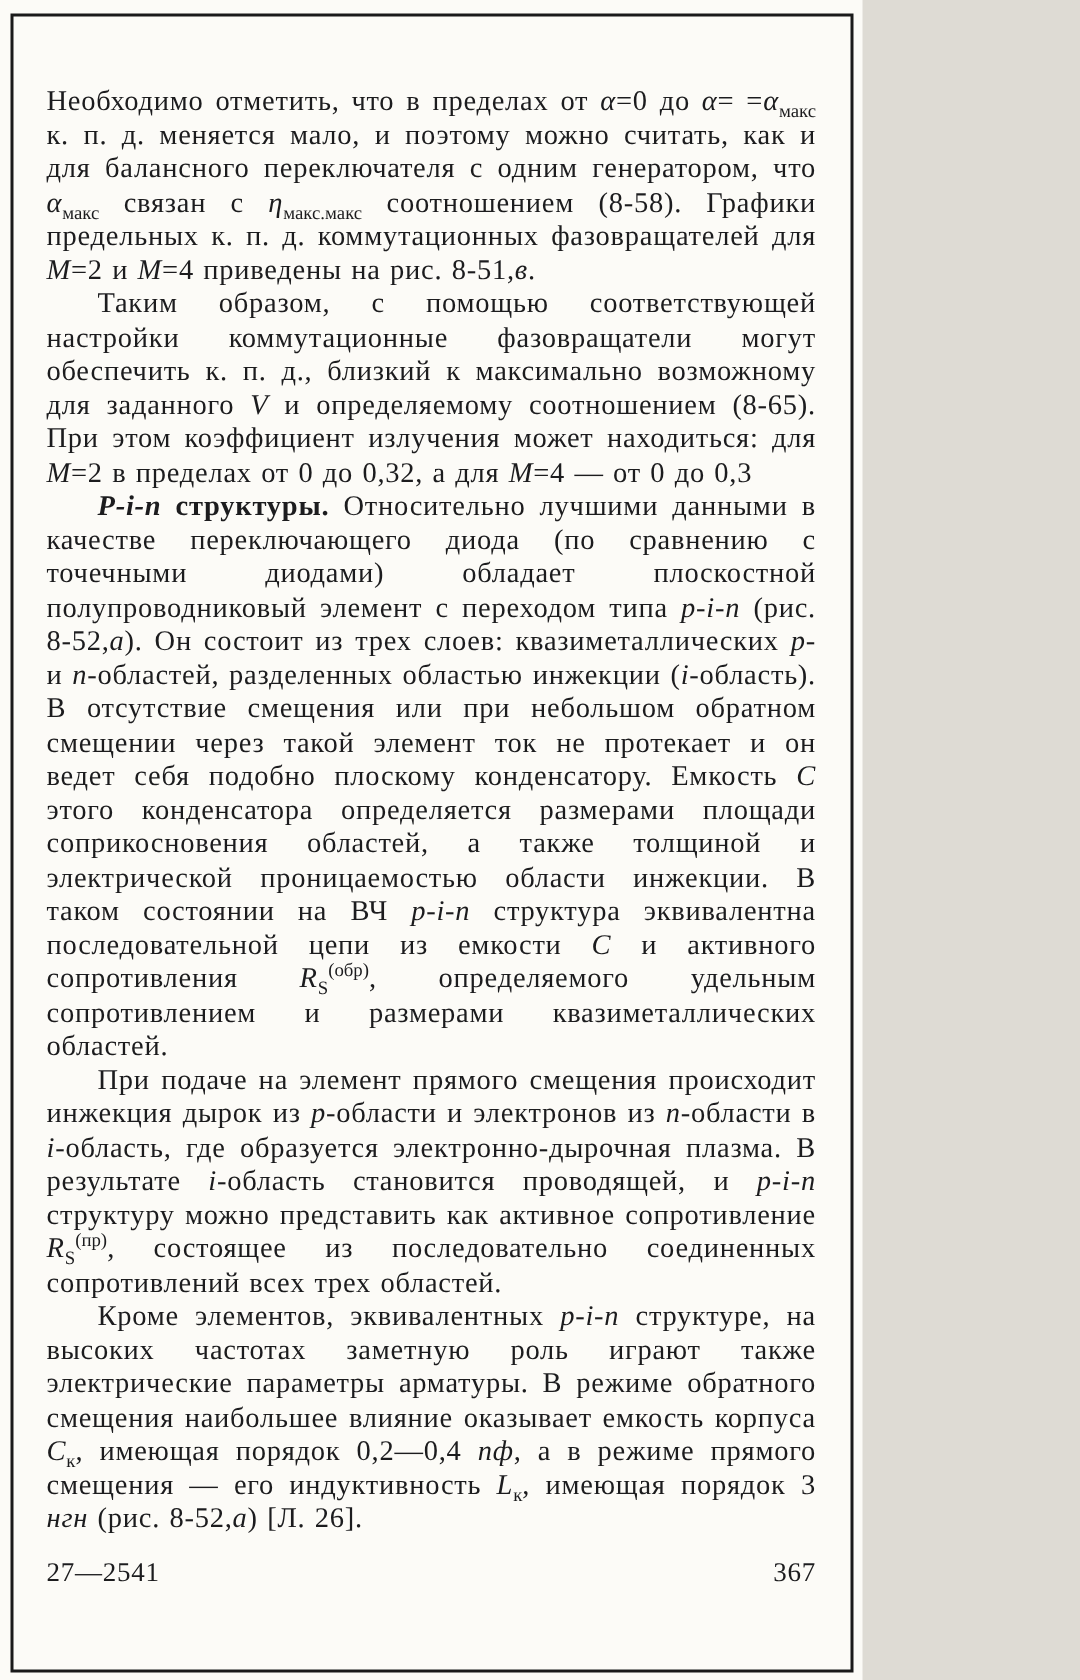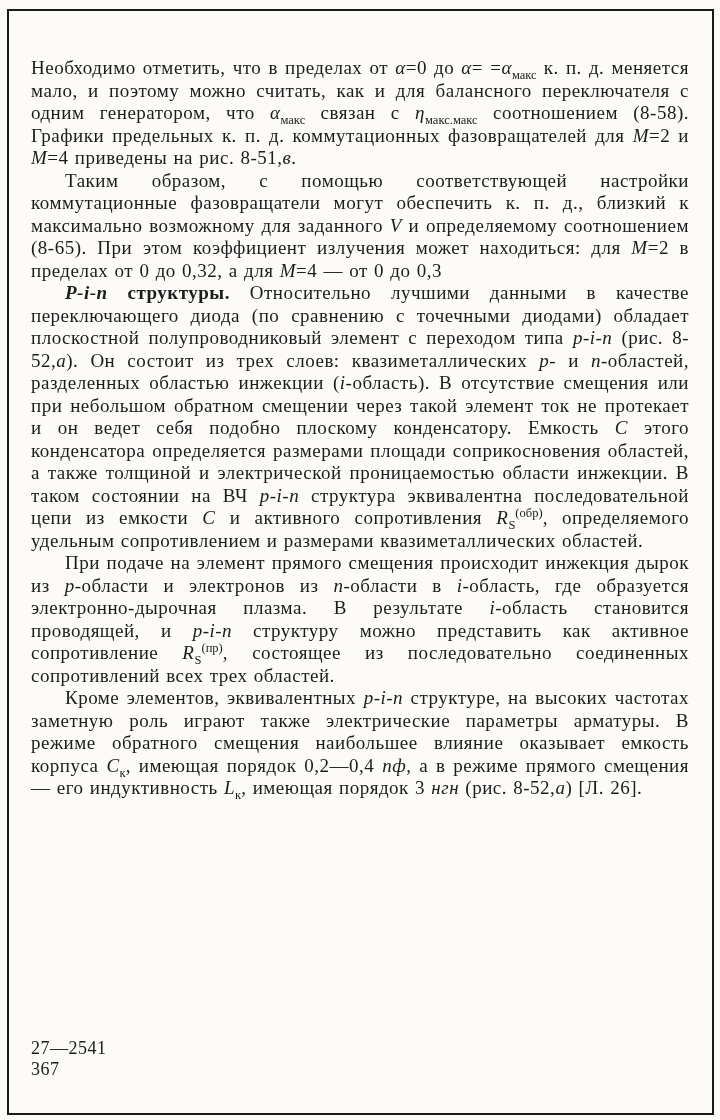--- a/index.html
+++ b/index.html
@@ -2,21 +2,21 @@
 <html><head>
 <meta charset="utf-8">
 <style>
   html, body {
     margin: 0;
     padding: 0;
     background: #dedbd4;
   }
   .scan-page {
     position: relative;
-    width: 720px;
+    width: 575px;
     height: 1120px;
     background: #fcfbf7;
     overflow: hidden;
     font-family: "Liberation Serif", "DejaVu Serif", serif;
     color: #1c1c1e;
     box-sizing: border-box;
   }
   .scan-border {
     position: absolute;
     left: 7px;
@@ -51,21 +51,20 @@
   }
   .page-footer {
     position: absolute;
     left: 31px;
     right: 31px;
     top: 1038px;
     display: flex;
     justify-content: space-between;
     font-size: 18px;
     letter-spacing: 0.5px;
-    flex-direction: column;
   }
 </style>
 </head>
 <body>
 
 <div class="scan-page">
   <div class="scan-border"></div>
 
   <div class="text-block">
     <p class="para">Необходимо отметить, что в пределах от <i>α</i>=0 до <i>α</i>= =<i>α</i><sub>макс</sub> к. п. д. меняется мало, и поэтому можно считать, как и для балансного переключателя с одним генератором, что <i>α</i><sub>макс</sub> связан с <i>η</i><sub>макс.макс</sub> соотношением (8-58). Графики предельных к. п. д. коммутационных фазовращателей для <i>M</i>=2 и <i>M</i>=4 приведены на рис. 8-51,<i>в</i>.</p>

